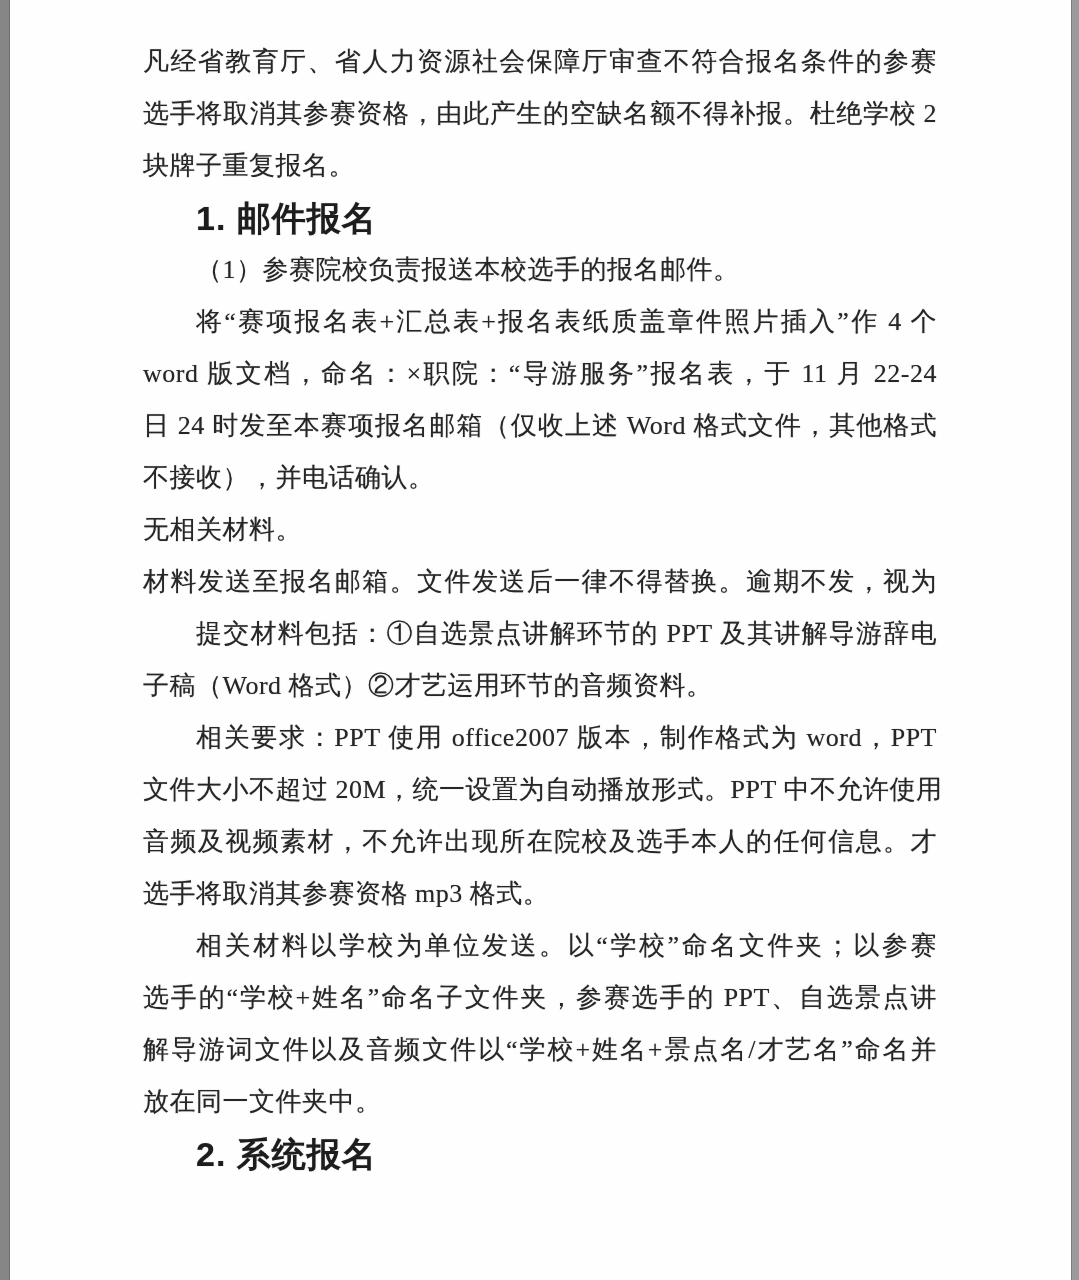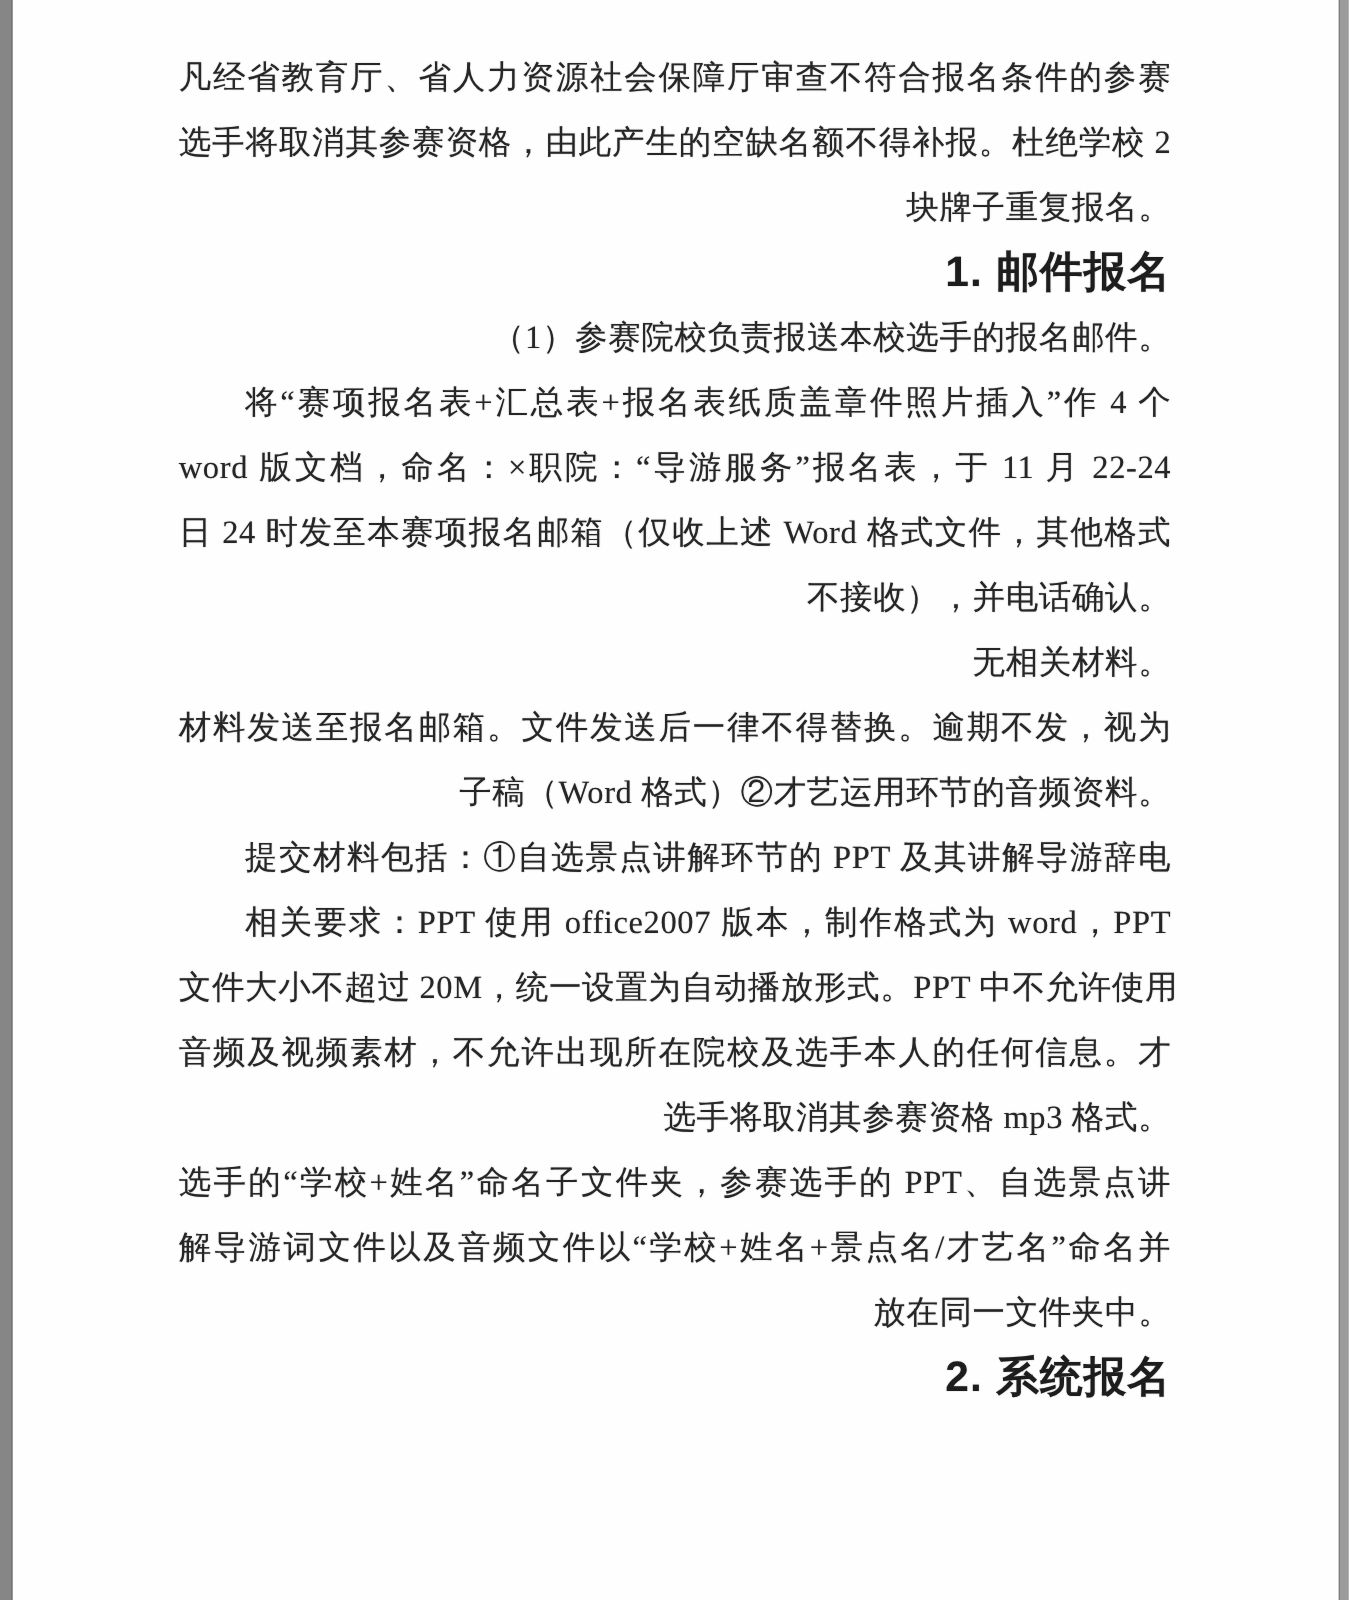--- a/index.html
+++ b/index.html
@@ -48,21 +48,20 @@
     font-size: 26px;
     line-height: 52px;
     color: #262626;
     text-shadow: 0 0 1px rgba(30,30,30,0.45);
     letter-spacing: 0.5px;
   }
   .line {
     width: 100%;
     box-sizing: border-box;
     white-space: nowrap;
-    text-align: right;
   }
   
   .j {
     text-align: justify;
     text-align-last: justify;
   }
   
   .i {
     padding-left: 53px;
   }
@@ -87,24 +86,25 @@
     <div class="line j">选手将取消其参赛资格，由此产生的空缺名额不得补报。杜绝学校 2</div>
     <div class="line">块牌子重复报名。</div>
     <div class="line i h">1. 邮件报名</div>
     <div class="line i">（1）参赛院校负责报送本校选手的报名邮件。</div>
     <div class="line i j">将“赛项报名表+汇总表+报名表纸质盖章件照片插入”作 4 个</div>
     <div class="line j">word 版文档，命名：×职院：“导游服务”报名表，于 11 月 22-24</div>
     <div class="line j">日 24 时发至本赛项报名邮箱（仅收上述 Word 格式文件，其他格式</div>
     <div class="line">不接收），并电话确认。</div>
     <div class="line">无相关材料。</div>
     <div class="line j">材料发送至报名邮箱。文件发送后一律不得替换。逾期不发，视为</div>
+    <div class="line i j">提交材料包括：①自选景点讲解环节的 PPT 及其讲解导游辞电</div>
     <div class="line">子稿（Word 格式）②才艺运用环节的音频资料。</div>
-    <div class="line i j">提交材料包括：①自选景点讲解环节的 PPT 及其讲解导游辞电</div>
     <div class="line i j">相关要求：PPT 使用 office2007 版本，制作格式为 word，PPT</div>
     <div class="line j">文件大小不超过 20M，统一设置为自动播放形式。PPT 中不允许使用</div>
     <div class="line j">音频及视频素材，不允许出现所在院校及选手本人的任何信息。才</div>
     <div class="line">选手将取消其参赛资格 mp3 格式。</div>
+    <div class="line i j">相关材料以学校为单位发送。以“学校”命名文件夹；以参赛</div>
     <div class="line j">选手的“学校+姓名”命名子文件夹，参赛选手的 PPT、自选景点讲</div>
     <div class="line j">解导游词文件以及音频文件以“学校+姓名+景点名/才艺名”命名并</div>
     <div class="line">放在同一文件夹中。</div>
     <div class="line i h">2. 系统报名</div>
   </div>
 </div>
 
 </body></html>

